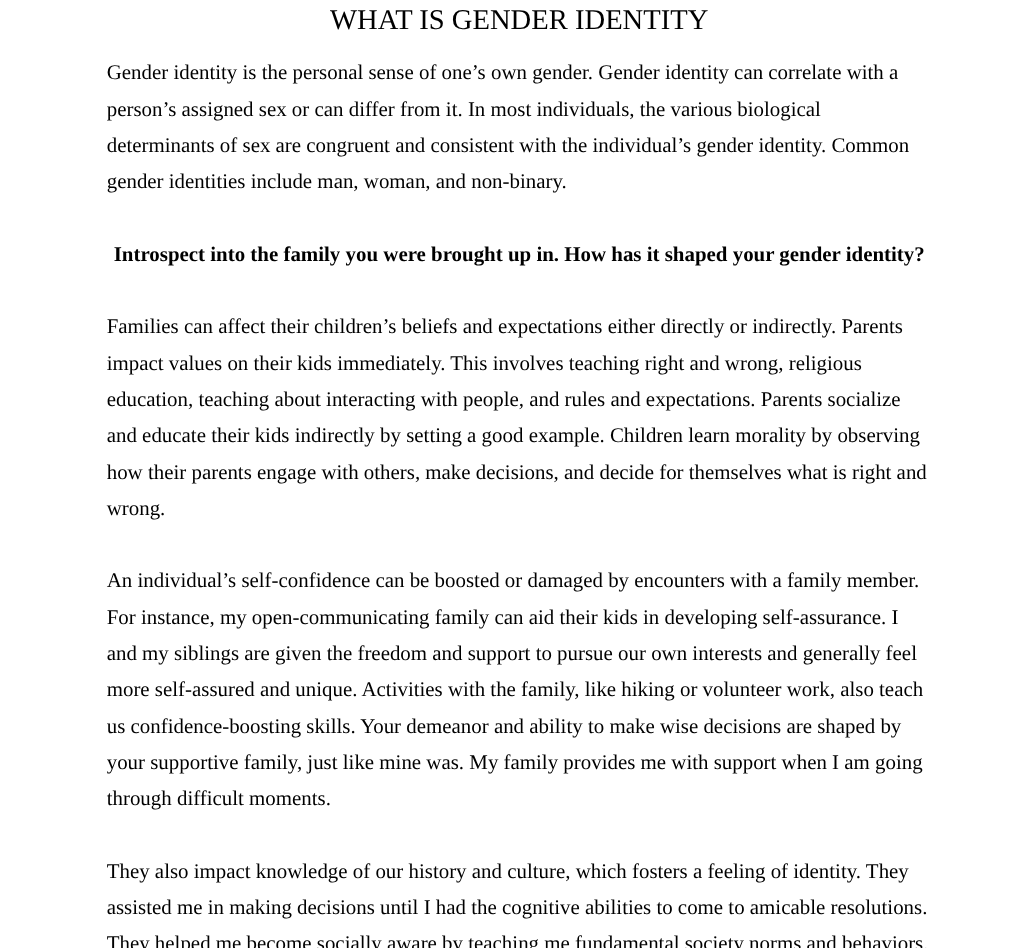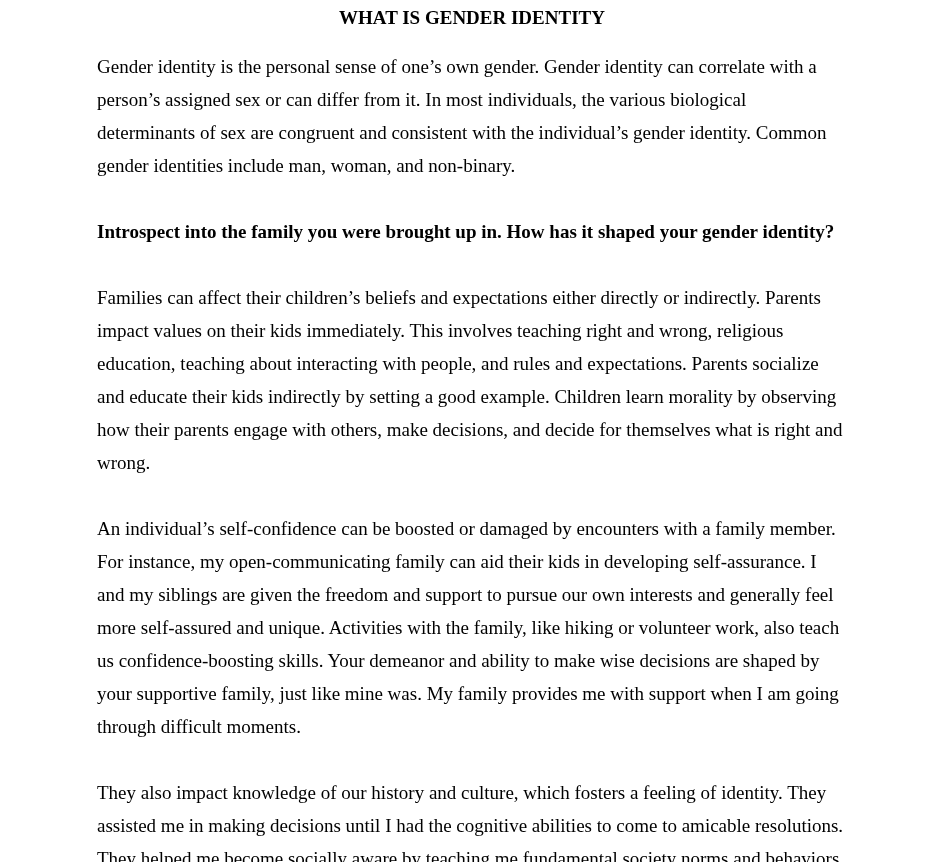--- a/index.html
+++ b/index.html
@@ -19,30 +19,31 @@
     padding: 1px 0 0 97px;
     font-family: "Liberation Serif", "DejaVu Serif", serif;
     font-size: 19px;
     line-height: 33px;
     color: #000000;
     background: #ffffff;
     text-align: left;
   }
   .doc-title {
     margin: 0;
-    font-size: 19px;
+    font-size: 26px;
     line-height: 33px;
-    font-weight: bold;
+    font-weight: normal;
     text-align: center;
   }
   .block {
     margin: 16px 0 33px 0;
   }
   .question {
     font-weight: bold;
+    text-align: center;
   }
 </style>
 </head>
 <body>
 
 <div class="page">
   <h1 class="doc-title">WHAT IS GENDER IDENTITY</h1>
 
   <p class="block">Gender identity is the personal sense of one’s own gender. Gender identity can correlate with a person’s assigned sex or can differ from it. In most individuals, the various biological determinants of sex are congruent and consistent with the individual’s gender identity. Common gender identities include man, woman, and non-binary.</p>
 

